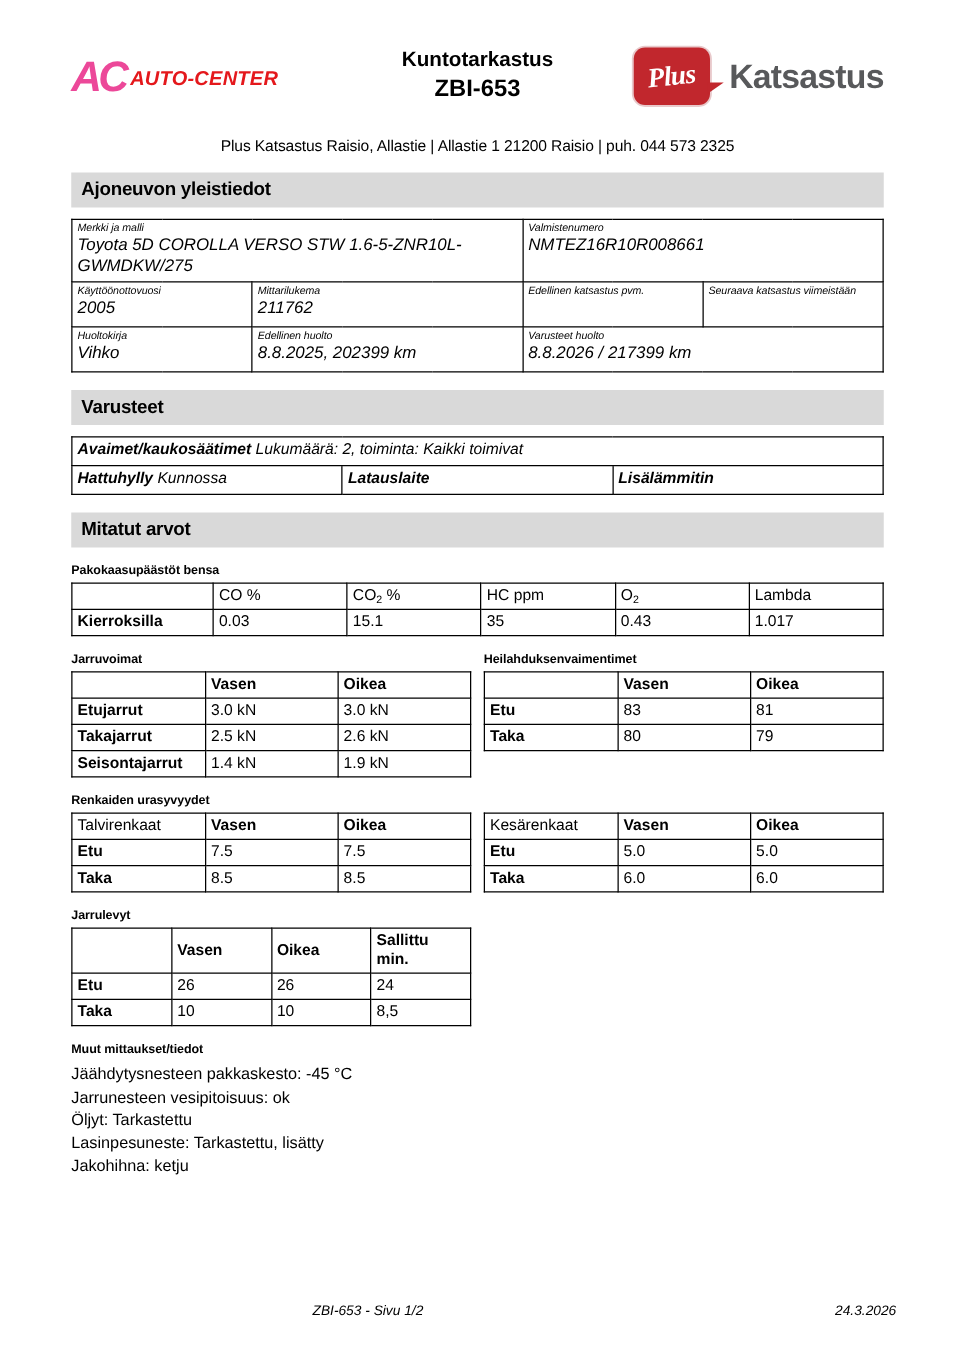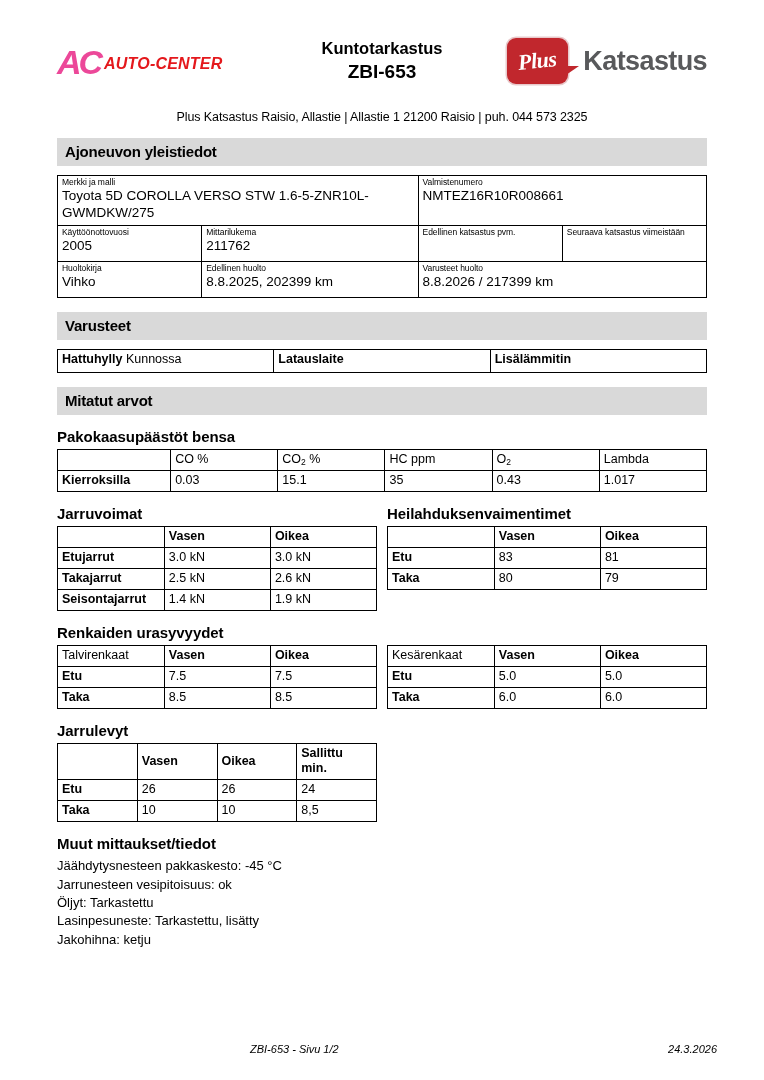--- a/index.html
+++ b/index.html
@@ -135,20 +135,21 @@
     padding: 5px 8px 6px 8px;
     margin-top: 14px;
     letter-spacing: -0.2px;
   }
 
   
   table.grid {
     border-collapse: collapse;
     width: 100%;
     table-layout: fixed;
+    font-style: italic;
   }
   table.grid td {
     border: 1px solid #000000;
     vertical-align: top;
     padding: 2px 4px 3px 4px;
     font-size: 12.5px;
     line-height: 1.25;
   }
   .fieldbox {
     height: 30px;
@@ -167,21 +168,21 @@
   }
 
   .section-gap { margin-top: 9px; }
 
   
   .equip td { height: 17px; font-size: 12.5px; padding: 2px 5px 3px 5px; }
   .equip b { font-weight: bold; }
 
   
   .caption {
-    font-size: 15px;
+    font-size: 10px;
     font-weight: bold;
     margin: 13px 0 4px 0;
     letter-spacing: -0.05px;
   }
 
   table.data {
     border-collapse: collapse;
     table-layout: fixed;
   }
   table.data td {
@@ -306,20 +307,23 @@
       </tr>
     </tbody>
       </table>
   </div>
 
   <div class="band">Varusteet</div>
 
   <div class="section-gap">
     <table class="grid equip">
       <tbody>
+          <tr>
+        <td colspan="3"><b>Avaimet/kaukosäätimet</b> <span>Lukumäärä: 2, toiminta: Kaikki toimivat</span></td>
+      </tr>
       <tr>
         <td><b>Hattuhylly</b> <span>Kunnossa</span></td>
         <td><b>Latauslaite</b> <span></span></td>
         <td><b>Lisälämmitin</b> <span></span></td>
       </tr>
     </tbody>
       </table>
   </div>
 
   <div class="band">Mitatut arvot</div>

